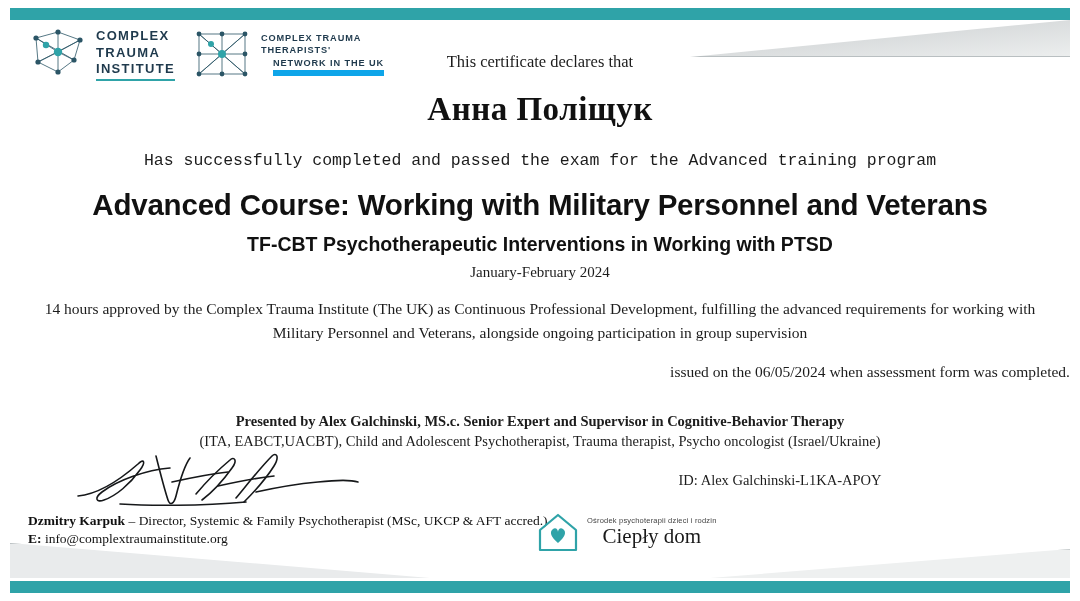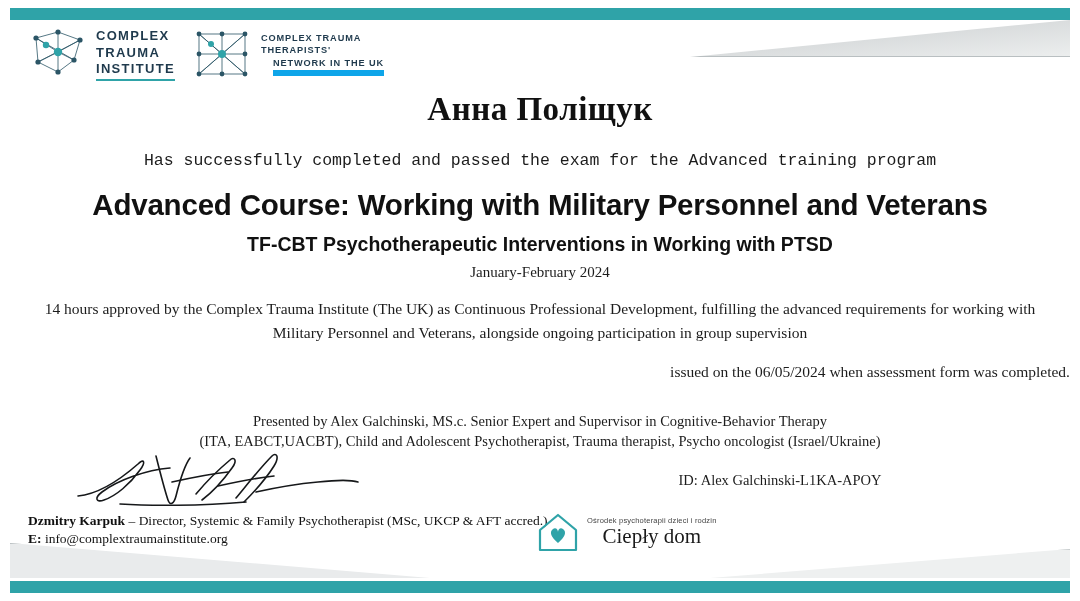--- a/index.html
+++ b/index.html
@@ -234,20 +234,21 @@
   }
 
   .presented-1 {
     position: absolute;
     top: 405px;
     left: 0;
     width: 1060px;
     font-size: 14.5px;
     color: #1c1c1c;
     font-family: "Liberation Serif", serif;
+    font-weight: bold;
   }
   .presented-2 {
     position: absolute;
     top: 425px;
     left: 0;
     width: 1060px;
     font-size: 14.5px;
     color: #1c1c1c;
     font-family: "Liberation Serif", serif;
   }
@@ -389,20 +390,21 @@
           <span>COMPLEX TRAUMA</span><br>
           <span>THERAPISTS'</span><br>
           <span class="ul">NETWORK IN THE UK</span>
         </span>
       </div>
 
     </div>
 
     <div class="content">
 
+      <div class="line-declares">This certificate declares that</div>
 
       <div class="recipient">Анна Поліщук</div>
 
       <div class="line-completed">Has successfully completed and passed the exam for the Advanced training program</div>
 
       <div class="course-title">Advanced Course: Working with Military Personnel and Veterans</div>
 
       <div class="course-sub">TF-CBT Psychotherapeutic Interventions in Working with PTSD</div>
 
       <div class="course-date">January-February  2024</div>

